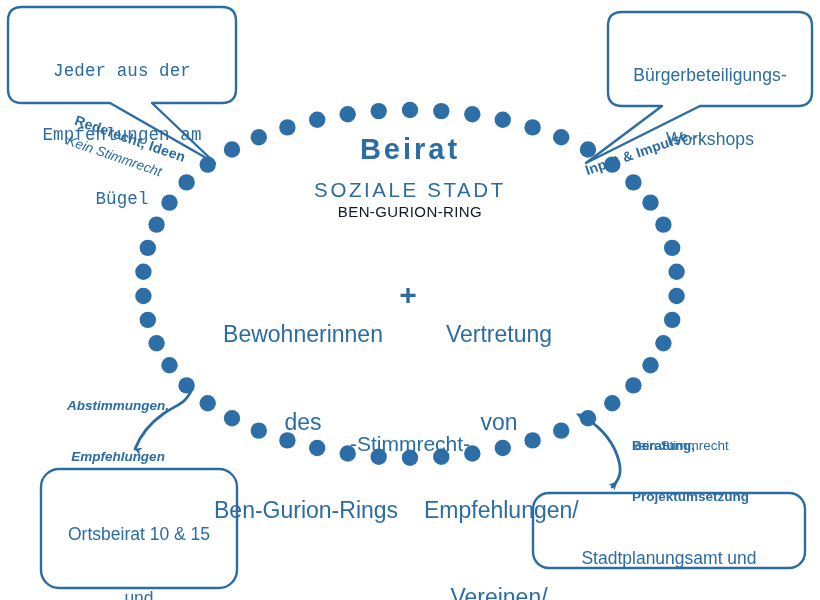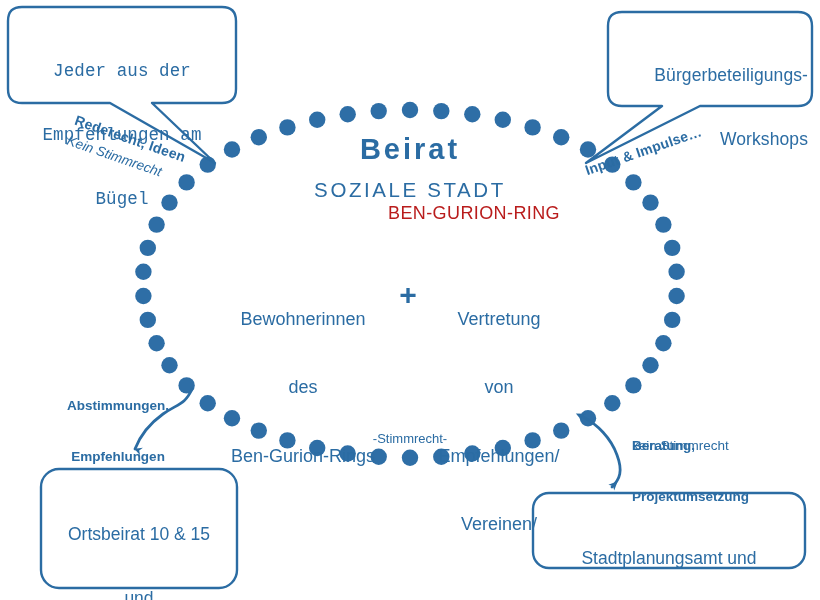--- a/index.html
+++ b/index.html
@@ -49,38 +49,38 @@
     color: #2B6CA3;
     text-align: center;
   }
   .center-sub1 {
     font-size: 20.5px;
     letter-spacing: 2.6px;
     color: #2B6CA3;
     text-align: center;
   }
   .center-sub2 {
-    font-size: 18px;
+    font-size: 15px;
     letter-spacing: 0.4px;
-    color: #b91c1c;
-    text-align: right;
+    color: #0f172a;
+    text-align: center;
   }
   .col-text {
-    font-size: 18px;
+    font-size: 23px;
     text-align: center;
     color: #2B6CA3;
     line-height: 1.27;
   }
   .plus-sign {
     font-size: 30px;
     font-weight: bold;
     color: #2B6CA3;
   }
   .stimmrecht {
-    font-size: 13px;
+    font-size: 21px;
     color: #2B6CA3;
   }
   .ann-bold {
     font-size: 13.5px;
     font-weight: bold;
     color: #2B6CA3;
     line-height: 1.28;
   }
   .ann-reg {
     font-size: 13.5px;
@@ -192,21 +192,21 @@
 
     <path d="M 583,417 C 597,424 611,438 617,455 C 623,471 620,479 612,487" fill="none" stroke="#2B6CA3" stroke-width="2.8" stroke-linecap="round" marker-start="url(#arrow-head-start)" marker-end="url(#arrow-head-end)"></path>
   </svg>
 
   <div class="txt bubble-text" style="left:16px; top:18px; width:212px;font-family:Liberation Mono, monospace;">
     <div>Jeder aus der</div>
     <div>Empfehlungen am</div>
     <div>Bügel</div>
   </div>
 
-  <div class="txt bubble-text" style="left:612px; top:22px; width:196px;text-align:right;">
+  <div class="txt bubble-text" style="left:612px; top:22px; width:196px;">
     <div>Bürgerbeteiligungs-</div>
     <div>Workshops</div>
   </div>
 
   <div class="rot-label rot-bold" style="left:78px; top:112px; transform:rotate(19deg); transform-origin:left top;">Rederecht, Ideen</div>
   <div class="rot-label rot-italic" style="left:70px; top:133px; transform:rotate(19deg); transform-origin:left top;">Kein Stimmrecht</div>
 
   <div class="rot-label rot-bold" style="left:583px; top:163px; transform:rotate(-19deg); transform-origin:left top;">Input &amp; Impulse…</div>
 
   <div class="txt center-title" style="left:260px; top:132px; width:300px;">Beirat</div>
@@ -224,21 +224,21 @@
   <div class="txt col-text" style="left:424px; top:262px; width:150px;">
     <div>Vertretung</div>
     <div>von</div>
     <div>Empfehlungen/</div>
     <div>Vereinen/</div>
     
   </div>
 
   <div class="txt stimmrecht" style="left:310px; top:431px; width:200px; text-align:center;">-Stimmrecht-</div>
 
-  <div class="txt ann-bold" style="left:48px; top:362px; width:140px; text-align:center;">
+  <div class="txt ann-bold" style="left:48px; top:362px; width:140px; text-align:center;font-style:italic;">
     <div>Abstimmungen,</div>
     <div>Empfehlungen</div>
   </div>
 
   <div class="txt box-text" style="left:44px; top:481px; width:190px;">
     <div>Ortsbeirat 10 &amp; 15</div>
     <div>und</div>
     
     
   </div>

